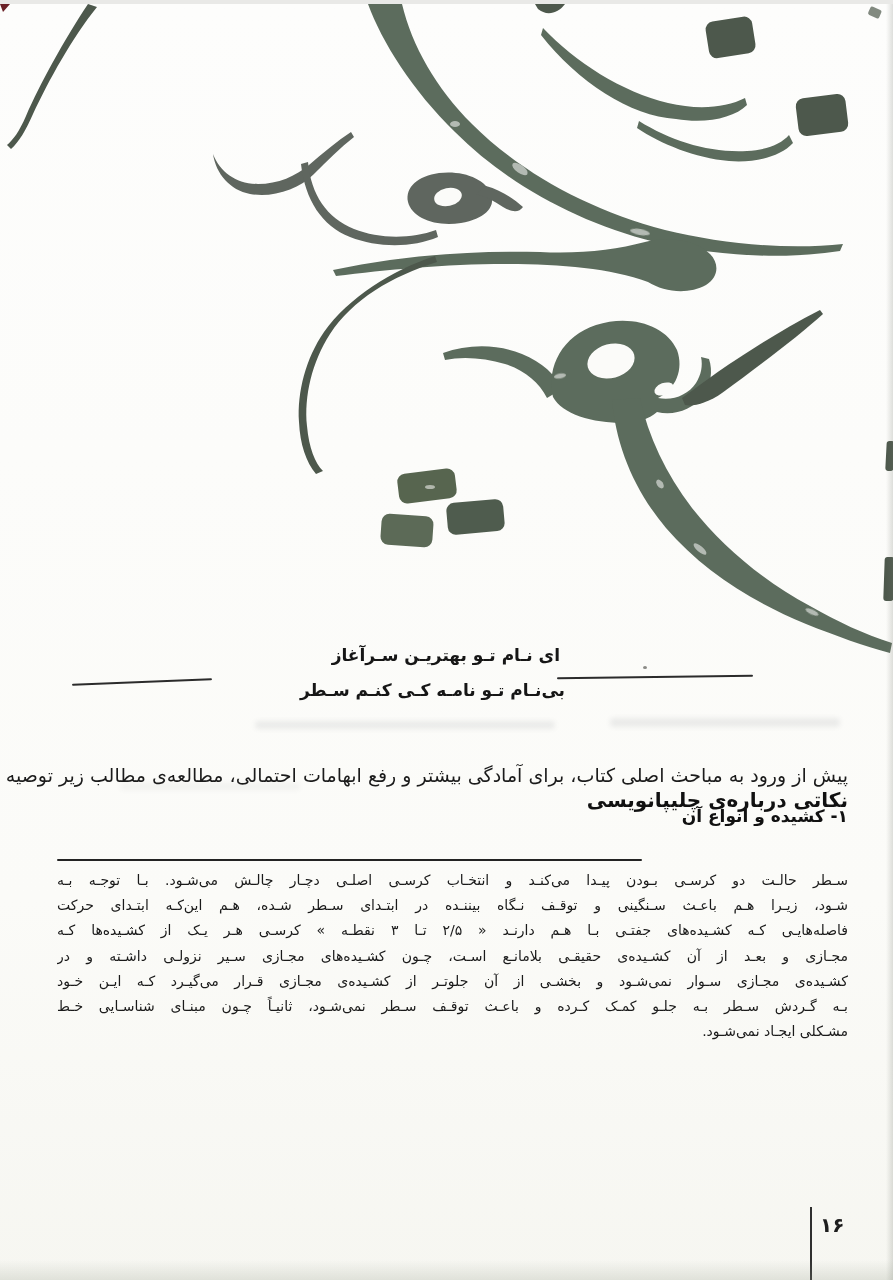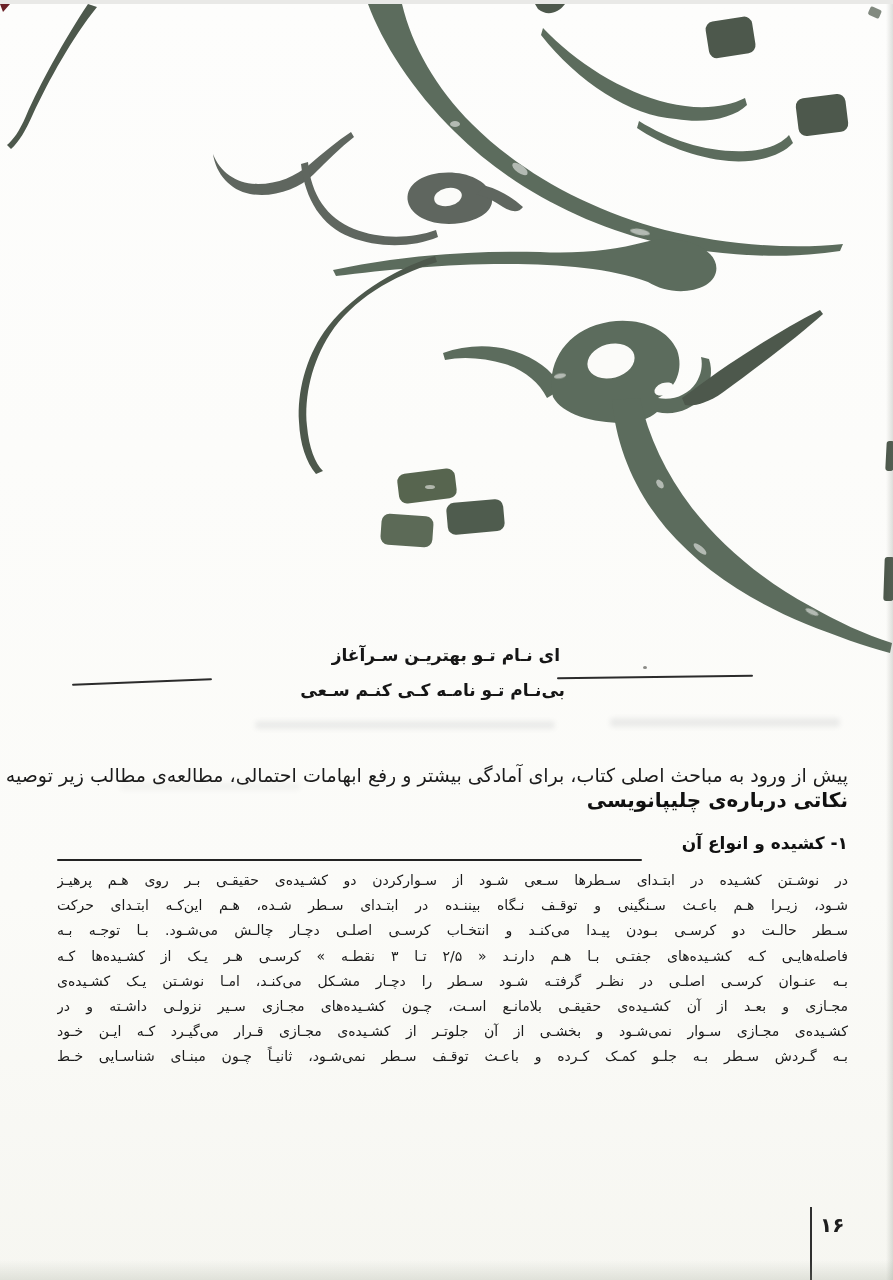--- a/index.html
+++ b/index.html
@@ -29,21 +29,21 @@
   
   .intro{
     position:absolute;top:760px;right:45px;
     font-size:19px;color:#1b1b1b;white-space:nowrap;letter-spacing:-.2px;
   }
   .heading{
     position:absolute;top:784px;right:45px;margin:0;
     font-size:20px;font-weight:bold;color:#111;
   }
   .subheading{
-    position:absolute;top:829px;right:45px;
+    position:absolute;top:802px;right:45px;
     font-size:17px;font-weight:bold;color:#111;white-space:nowrap;
   }
   .subrule{left:57px;top:855px;width:585px;background:#232323;}
   
   .bodytext{
     position:absolute;top:864px;right:45px;left:57px;
     font-size:14px;color:#1a1a1a;direction:rtl;
   }
   .bline{
     height:25.2px;line-height:25.2px;
@@ -136,42 +136,41 @@
         <ellipse cx="560" cy="372" rx="6" ry="2.5" transform="rotate(-10 560 372)"></ellipse>
         <ellipse cx="430" cy="483" rx="5" ry="2"></ellipse>
       </g>
     </g>
   </svg>
 
   <div class="poem-line l1">ای نـام تـو بهتریـن سـرآغاز</div>
   <div class="rule rule-right"></div>
   <div class="rule rule-left"></div>
   <div class="speck"></div>
-  <div class="poem-line l2">بی‌نـام تـو نامـه کـی کنـم سـعی</div>
+  <div class="poem-line l2">بی‌نـام تـو نامـه کـی کنـم سـطر</div>
 
   <div class="ghost g1"></div>
   <div class="ghost g2"></div>
   <div class="ghost g3"></div>
 
   <div class="intro">پیش از ورود به مباحث اصلی کتاب، برای آمادگی بیشتر و رفع ابهامات احتمالی، مطالعه‌ی مطالب زیر توصیه می‌شود:</div>
 
   <h1 class="heading">نکاتی درباره‌ی چلیپانویسی</h1>
 
   <div class="subheading">۱- کشیده و انواع آن</div>
   <div class="rule subrule"></div>
 
   <div class="bodytext">
-    <div class="bline">در نوشـتن کشـیده در ابتـدای سـطرها سـعی شـود از سـوارکردن دو کشـیده‌ی حقیقـی بـر روی هـم پرهیـز</div>
+    <div class="bline">سـطر حالـت دو کرسـی بـودن پیـدا می‌کنـد و انتخـاب کرسـی اصلـی دچـار چالـش می‌شـود. بـا توجـه بـه</div>
     <div class="bline">شـود، زیـرا هـم باعـث سـنگینی و توقـف نـگاه بیننـده در ابتـدای سـطر شـده، هـم این‌کـه ابتـدای حرکت</div>
-    <div class="bline">سـطر حالـت دو کرسـی بـودن پیـدا می‌کنـد و انتخـاب کرسـی اصلـی دچـار چالـش می‌شـود. بـا توجـه بـه</div>
     <div class="bline">فاصله‌هایـی کـه کشـیده‌های جفتـی بـا هـم دارنـد « ۲/۵ تـا ۳ نقطـه » کرسـی هـر یـک از کشـیده‌ها کـه</div>
-    <div class="bline">بـه عنـوان کرسـی اصلـی در نظـر گرفتـه شـود سـطر را دچـار مشـکل می‌کنـد، امـا نوشـتن یـک کشـیده‌ی</div>
     <div class="bline">مجـازی و بعـد از آن کشـیده‌ی حقیقـی بلامانـع اسـت، چـون کشـیده‌های مجـازی سـیر نزولـی داشـته و در</div>
     <div class="bline">کشـیده‌ی مجـازی سـوار نمی‌شـود و بخشـی از آن جلوتـر از کشـیده‌ی مجـازی قـرار می‌گیـرد کـه ایـن خـود</div>
     <div class="bline">بـه گـردش سـطر بـه جلـو کمـک کـرده و باعـث توقـف سـطر نمی‌شـود، ثانیـاً چـون مبنـای شناسـایی خـط</div>
+    <div class="bline last">مشـکلی ایجـاد نمی‌شـود.</div>
   </div>
 
   <div class="folio-rule"></div>
   <div class="folio-num">۱۶</div>
 
   <div class="edge-shadow-right"></div>
   <div class="bottom-band"></div>
 </div>
 
 </body></html>

